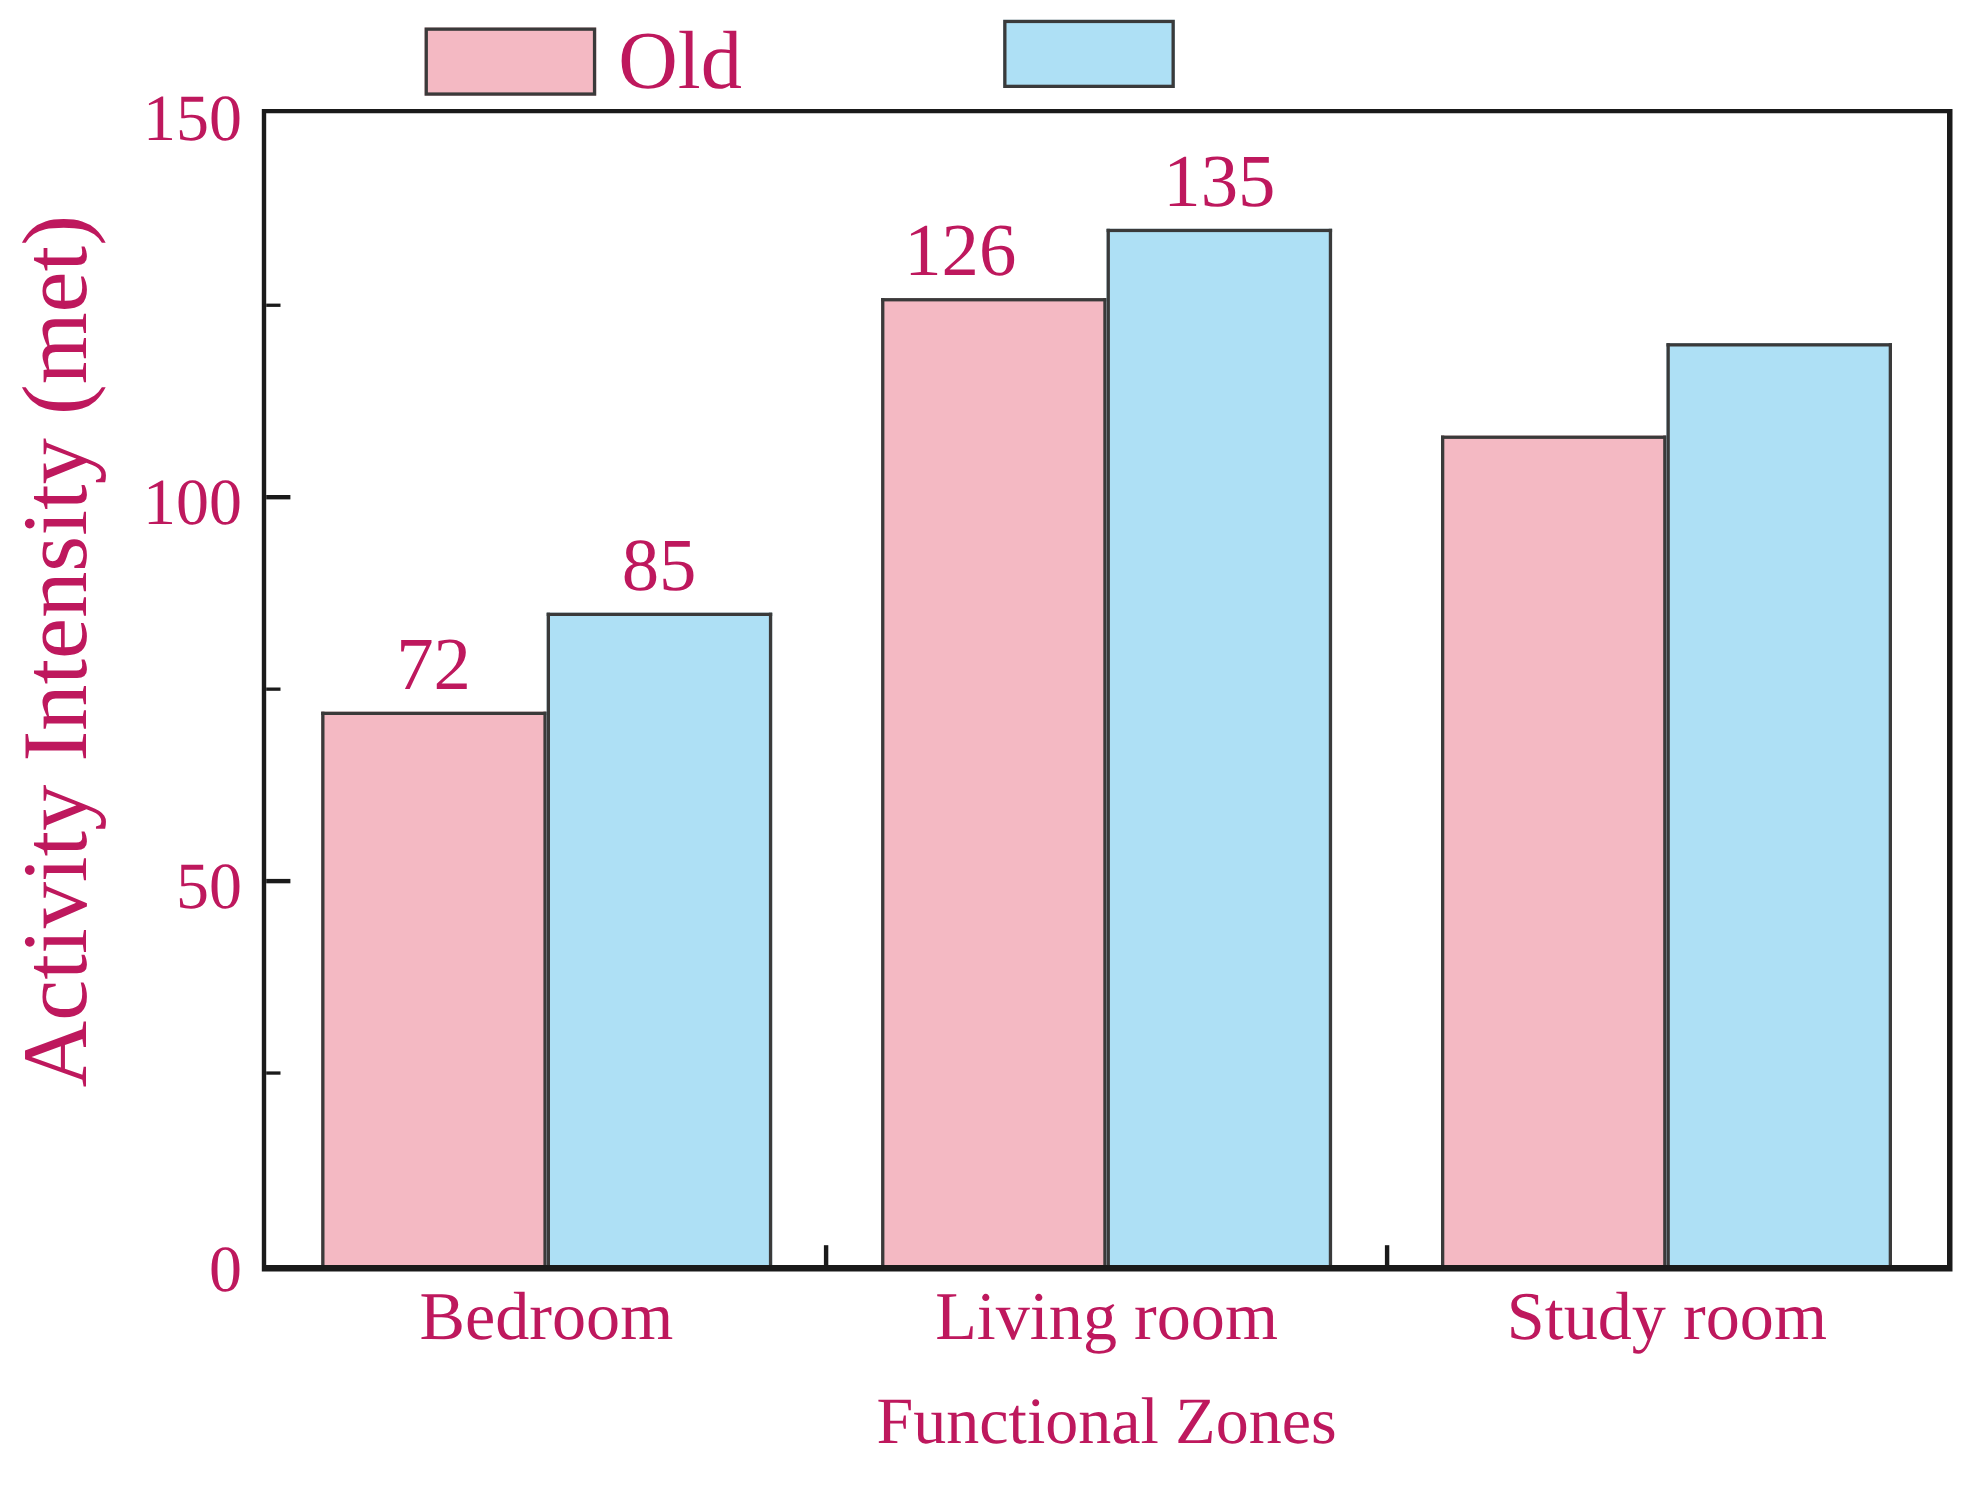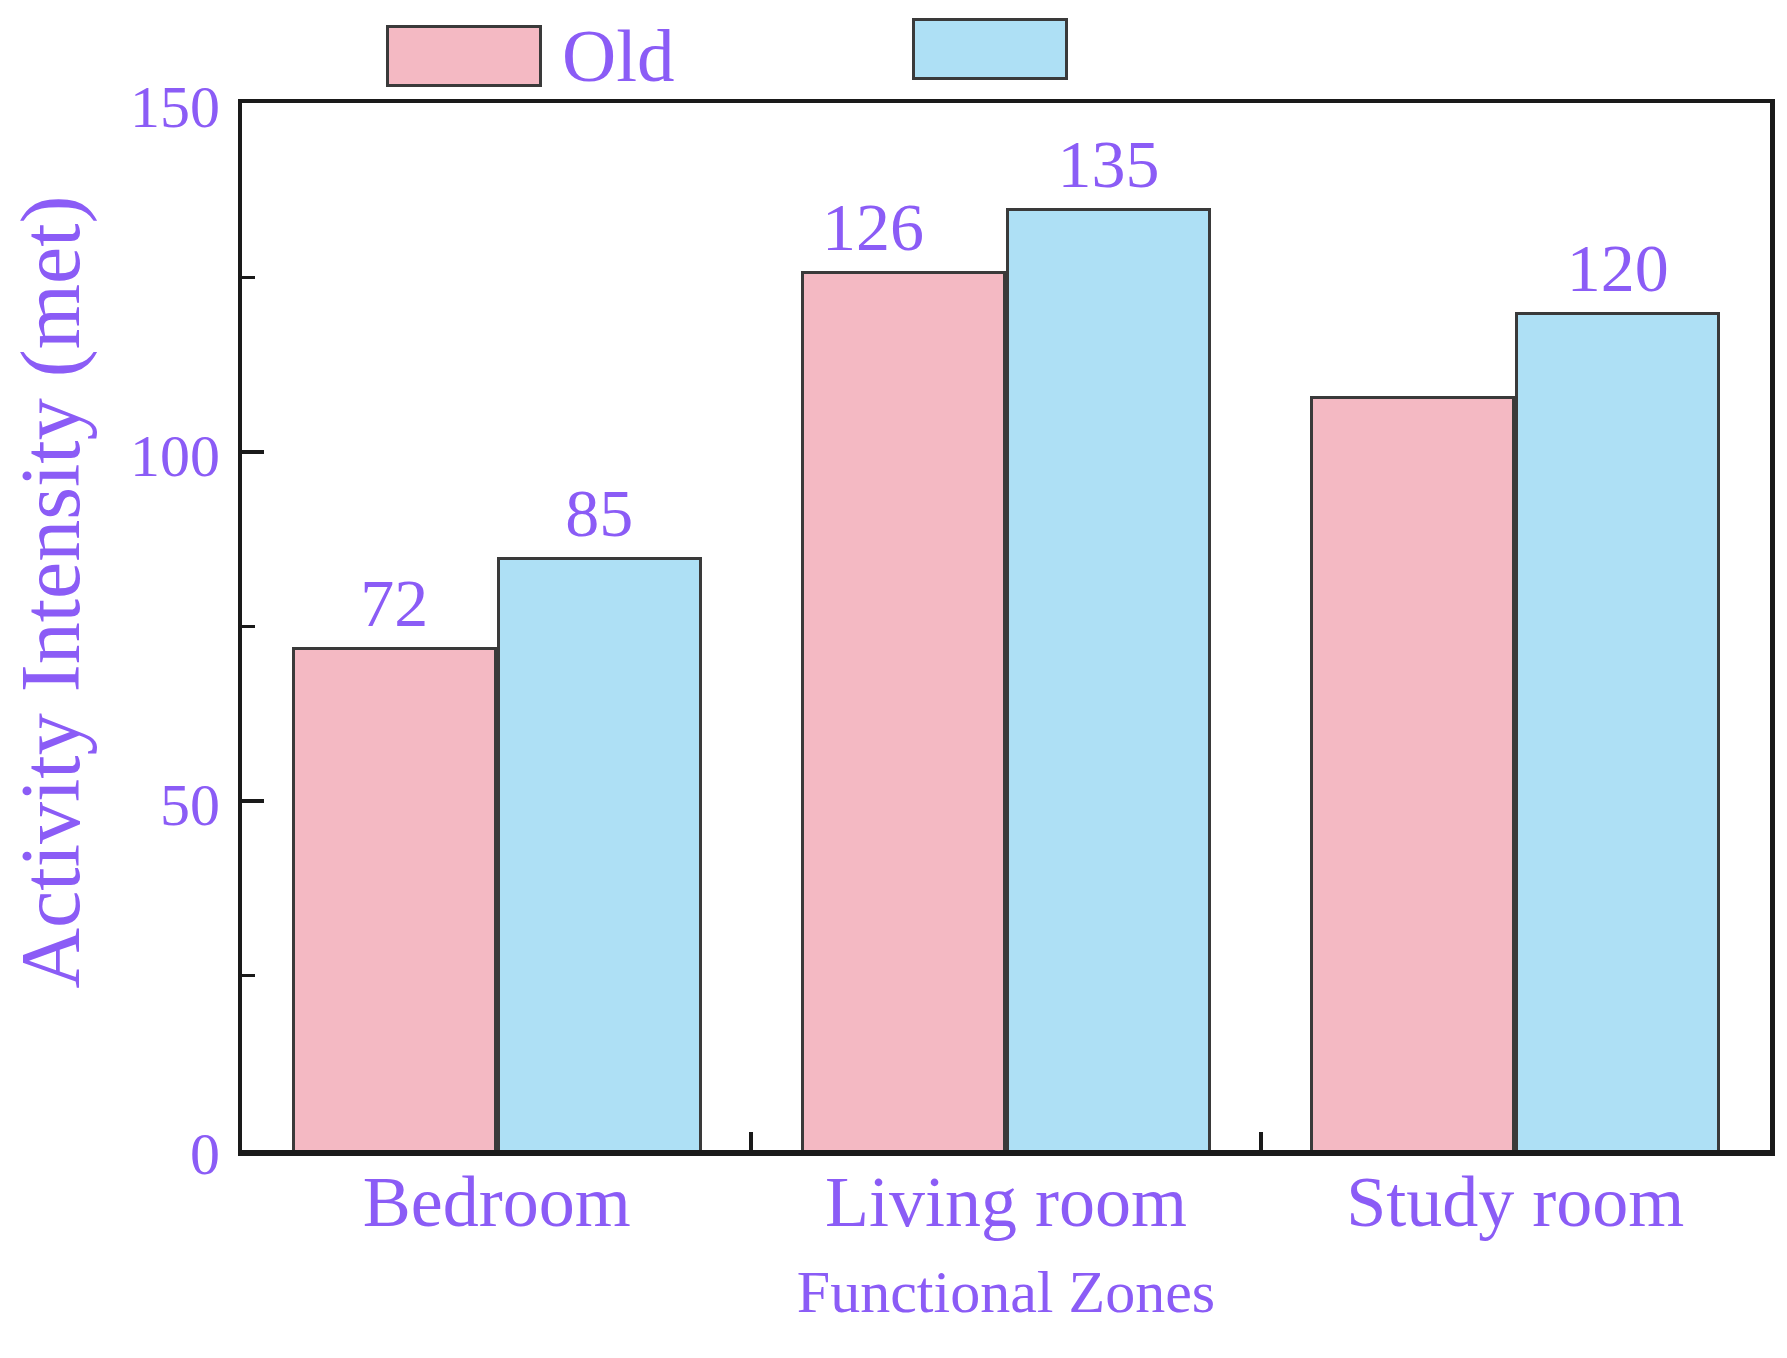--- a/index.html
+++ b/index.html
@@ -1,21 +1,21 @@
 <!DOCTYPE html>
 <html><head>
 <meta charset="utf-8">
 <style>
   html,body{margin:0;padding:0;background:#fff;}
   .figure{
     position:relative;
     width:1787px;height:1358px;
     background:#ffffff;
     font-family:"Liberation Serif", serif;
-    color:#8b5cf6;
+    color:#be185d;
     overflow:hidden;
     text-decoration:underline;
   }
   
   .plot{
     position:absolute;
     left:238px;top:99px;
     width:1537px;height:1057px;
     box-sizing:border-box;
     border:4px solid #1a1a1a;
@@ -47,21 +47,21 @@
     width:190px;
     text-align:right;
     font-size:60px;
     line-height:1;
     left:-212px;
   }
   .xcat-label{
     position:absolute;
     width:640px;
     text-align:center;
-    font-size:72px;
+    font-size:62px;
     line-height:1;
     white-space:nowrap;
   }
   .ylabel{
     position:absolute;
     left:51px;top:592px;
     transform:translate(-50%,-50%) rotate(-90deg);
     font-size:84px;
     white-space:nowrap;
     line-height:1;
@@ -125,17 +125,16 @@
       <div class="bar" style="left: 254.667px; width: 205px; height: 593px; background: rgb(174, 224, 245); border-color: rgb(58, 58, 58);"></div>
       <div class="value-label" style="left: 227.167px; bottom: 603px;">85</div>
       <div class="xcat-label" style="left: -65.3333px; top: 1063px;">Bedroom</div>
       <div class="bar" style="left: 559px; width: 205px; height: 879px; background: rgb(244, 185, 195); border-color: rgb(58, 58, 58);"></div>
       <div class="value-label" style="left: 501px; bottom: 889px;">126</div>
       <div class="bar" style="left: 764px; width: 205px; height: 942px; background: rgb(174, 224, 245); border-color: rgb(58, 58, 58);"></div>
       <div class="value-label" style="left: 736.5px; bottom: 952px; margin-top: 43px;">135</div>
       <div class="xcat-label" style="left: 444px; top: 1063px;">Living room</div>
       <div class="bar" style="left: 1068.33px; width: 205px; height: 754px; background: rgb(244, 185, 195); border-color: rgb(58, 58, 58);"></div>
       <div class="bar" style="left: 1273.33px; width: 205px; height: 838px; background: rgb(174, 224, 245); border-color: rgb(58, 58, 58);"></div>
-      <div class="value-label" style="left: 1245.83px; bottom: 848px;">120</div>
       <div class="xcat-label" style="left: 953.333px; top: 1063px;">Study room</div>
     </div>
   <div class="xlabel">Functional Zones</div>
 </div>
 
 </body></html>

